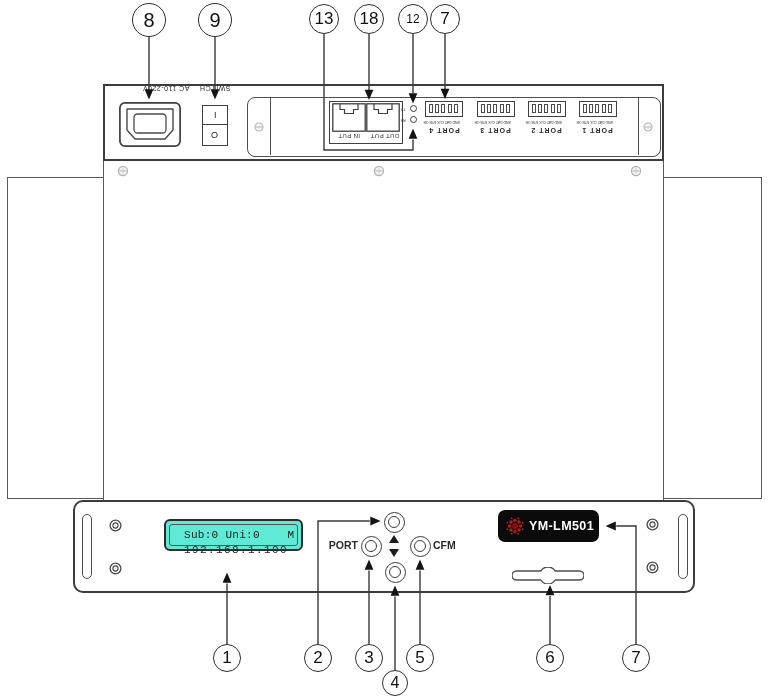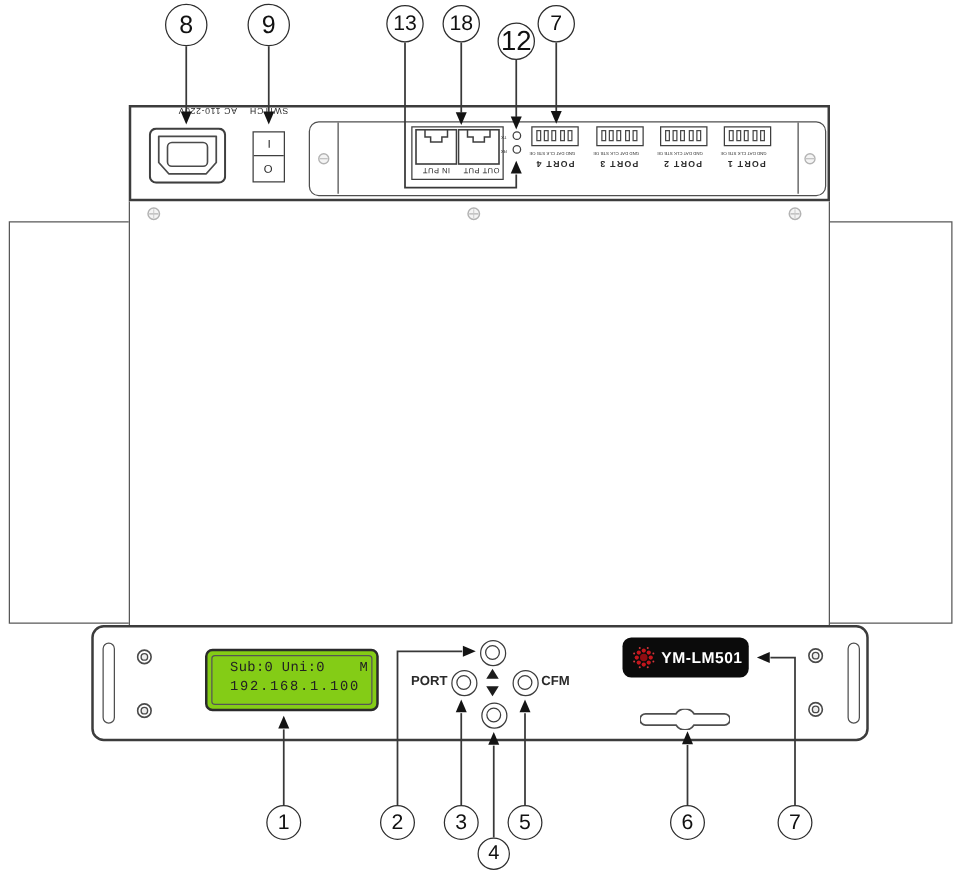--- a/index.html
+++ b/index.html
@@ -187,21 +187,21 @@
           <circle cx="6.5" cy="6.5" r="2.6" fill="#eee" stroke="#4a4a4a" stroke-width="1.1"></circle>
         </svg>
     </div>
     <div class="abs" style="left:570.5px;top:58.5px;">
       <svg width="13" height="13" viewBox="0 0 13 13">
           <circle cx="6.5" cy="6.5" r="5.4" fill="#fff" stroke="#4a4a4a" stroke-width="1.3"></circle>
           <circle cx="6.5" cy="6.5" r="2.6" fill="#eee" stroke="#4a4a4a" stroke-width="1.1"></circle>
         </svg>
     </div>
 
-    <div class="abs" style="left:89px;top:17px;width:139px;height:50px;box-sizing:border-box;border:2px solid #2b2b2b;border-radius:6px;background:#84cc16;">
+    <div class="abs" style="left:89px;top:17px;width:139px;height:32px;box-sizing:border-box;border:2px solid #2b2b2b;border-radius:6px;background:#5eead4;">
       <div style="position:absolute;left:3px;top:3px;right:3px;bottom:3px;border:1.2px solid #555;border-radius:3px;padding:4px 0 0 14px;box-sizing:border-box;">
         <div class="mono" style="font-size:11px;letter-spacing:0.3px;white-space:pre;color:#222;">Sub:0 Uni:0    M</div>
         <div class="mono" style="font-size:11px;letter-spacing:1.4px;white-space:pre;color:#222;margin-top:3px;">192.168.1.100</div>
       </div>
     </div>
 
     <div class="btn-outer" style="left:308.5px;top:9.5px;">
         <div class="btn-inner"></div>
       </div>
     <div class="btn-outer" style="left:285.5px;top:33.5px;">
@@ -286,21 +286,21 @@
       <path d="M420 559.5 L415.6 569.8 L424.4 569.8 Z"></path>
       <path d="M550 585 L545.6 595.3 L554.4 595.3 Z"></path>
       <path d="M605.5 526 L615.8 521.6 L615.8 530.4 Z"></path>
     </g>
   </svg>
 
   <div class="co" style="left:132px;top:3px;width:34px;height:34px;font-size:20px;">8</div>
   <div class="co" style="left:198px;top:3px;width:34px;height:34px;font-size:20px;">9</div>
   <div class="co" style="left:309px;top:4px;width:30px;height:30px;font-size:17px;">13</div>
   <div class="co" style="left:354px;top:4px;width:30px;height:30px;font-size:17px;">18</div>
-  <div class="co" style="left:398px;top:18px;width:30px;height:30px;font-size:22px;">12</div>
+  <div class="co" style="left:398px;top:4px;width:30px;height:30px;font-size:12px;">12</div>
   <div class="co" style="left:430px;top:4px;width:30px;height:30px;font-size:17px;">7</div>
 
   <div class="co" style="left:213px;top:644px;width:28px;height:28px;font-size:17px;">1</div>
   <div class="co" style="left:304px;top:644px;width:28px;height:28px;font-size:17px;">2</div>
   <div class="co" style="left:355px;top:644px;width:28px;height:28px;font-size:17px;">3</div>
   <div class="co" style="left:382px;top:670px;width:26px;height:26px;font-size:16px;">4</div>
   <div class="co" style="left:406px;top:644px;width:28px;height:28px;font-size:17px;">5</div>
   <div class="co" style="left:536px;top:644px;width:28px;height:28px;font-size:17px;">6</div>
   <div class="co" style="left:622px;top:644px;width:28px;height:28px;font-size:17px;">7</div>
 

